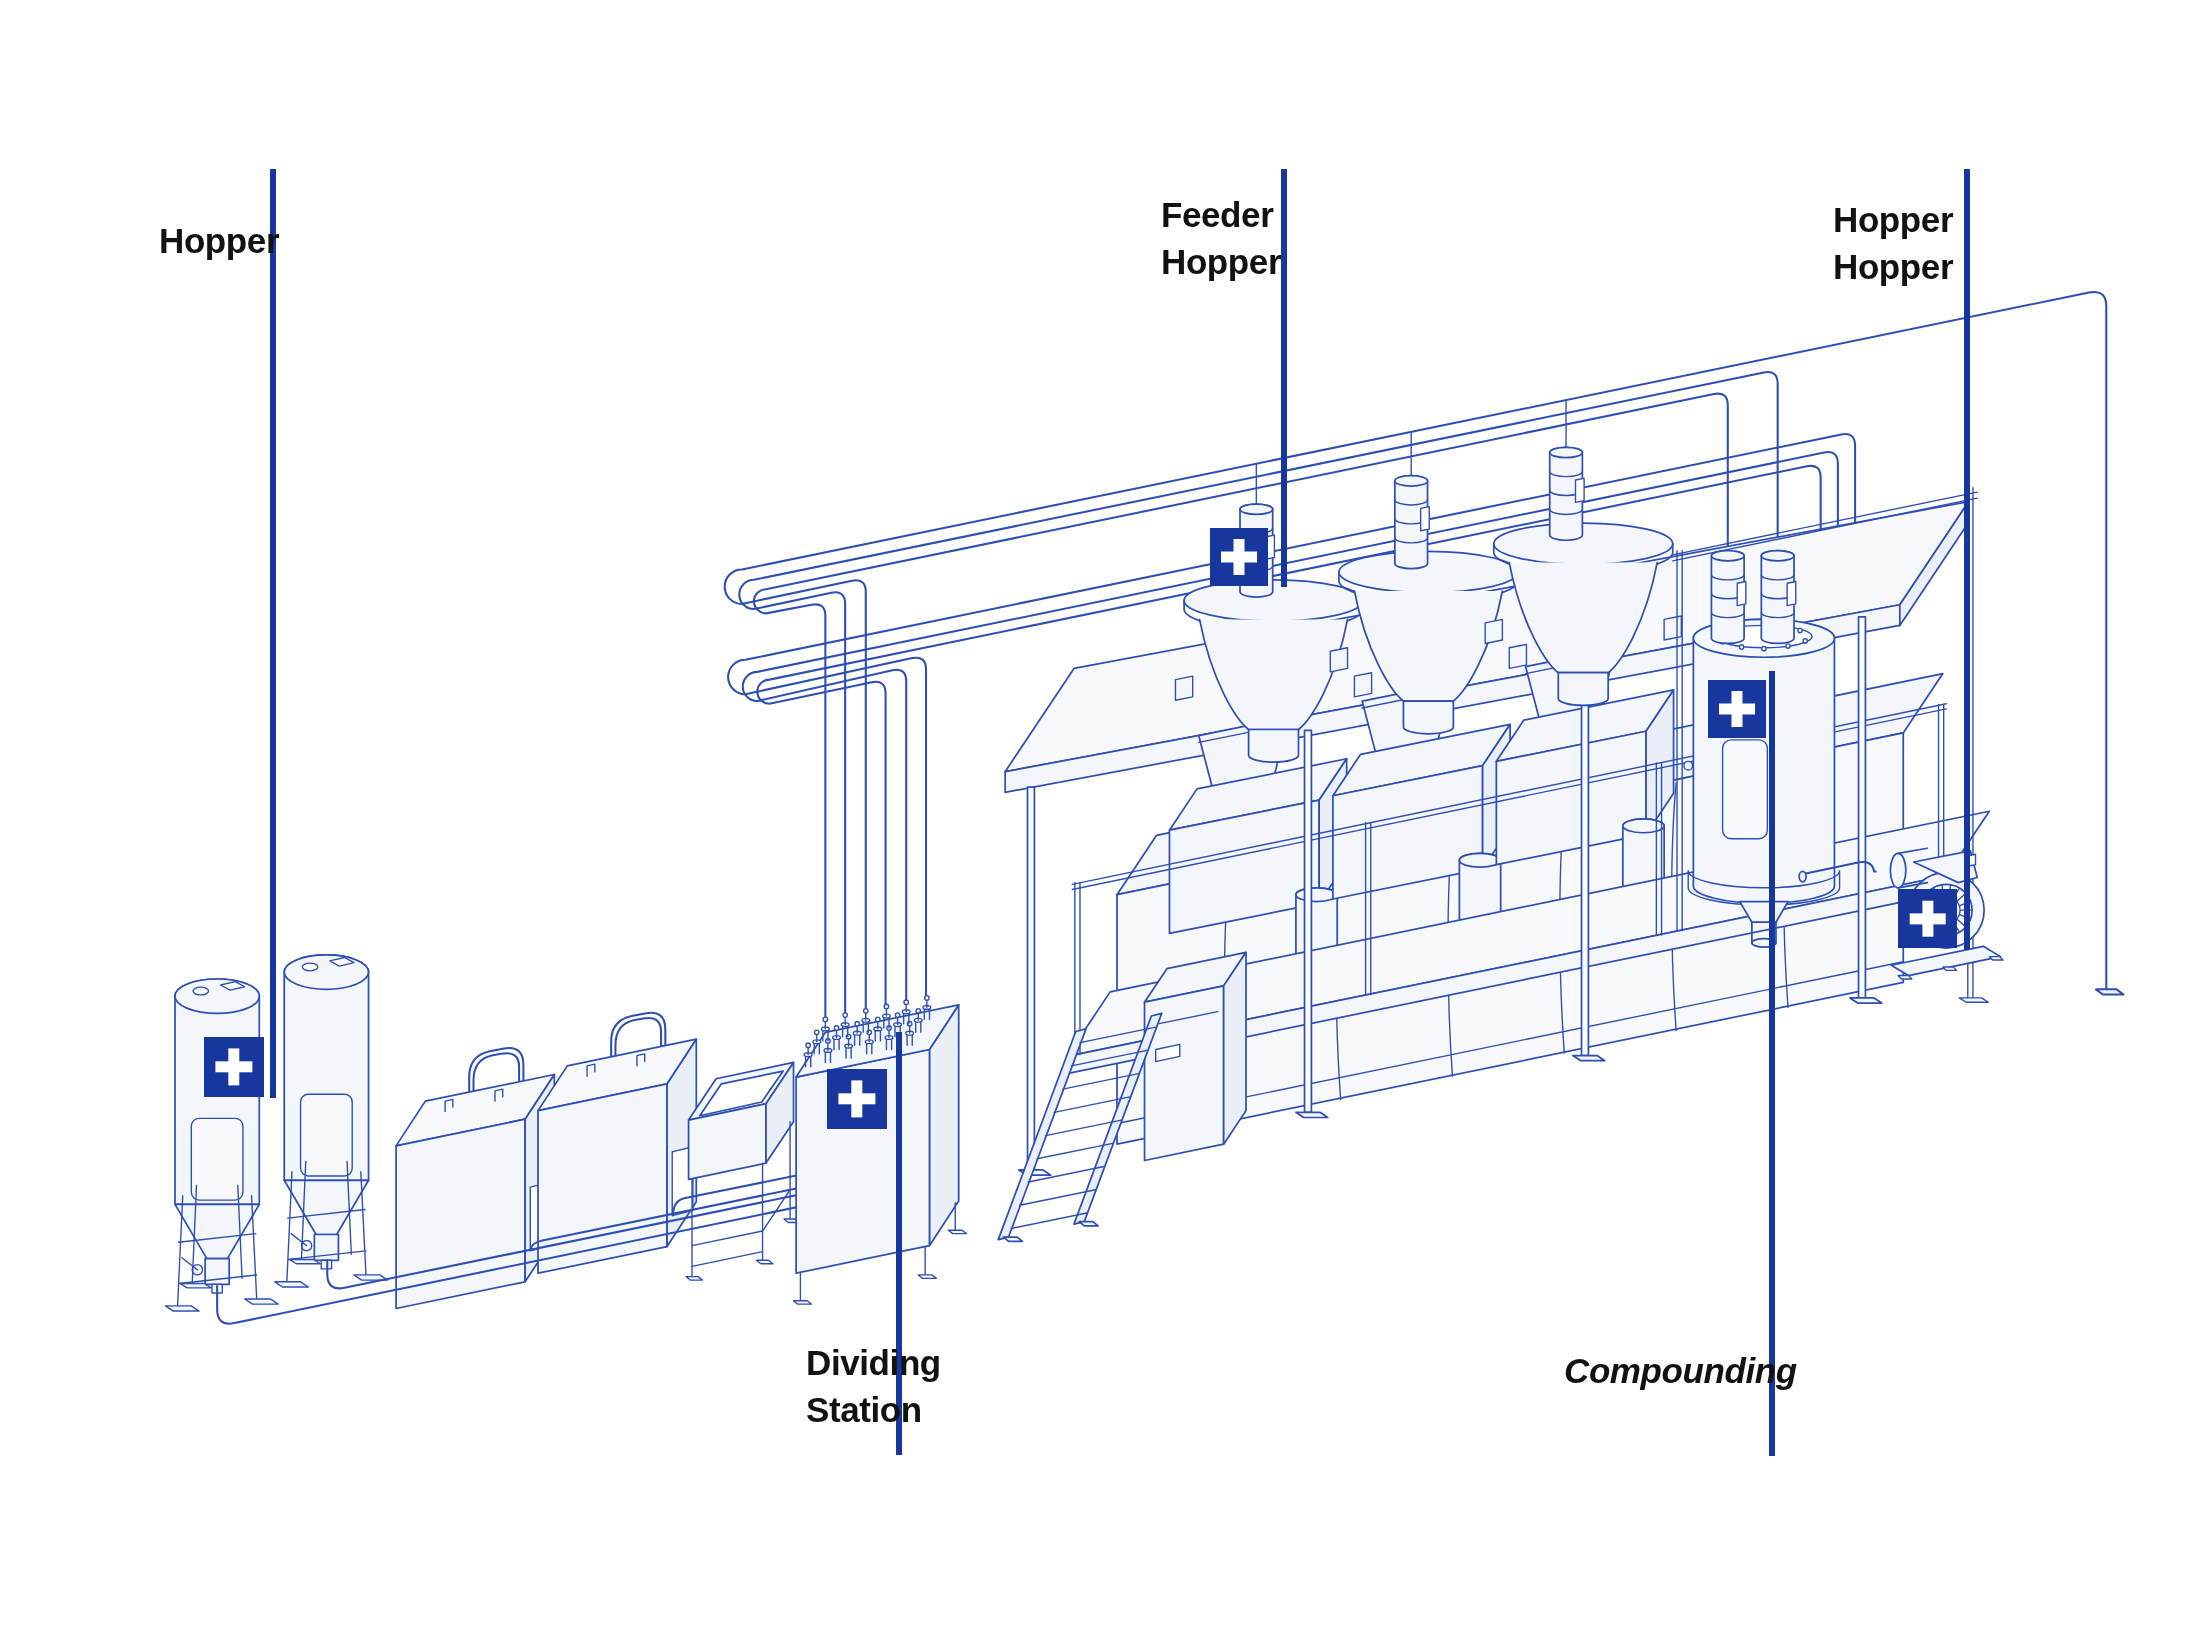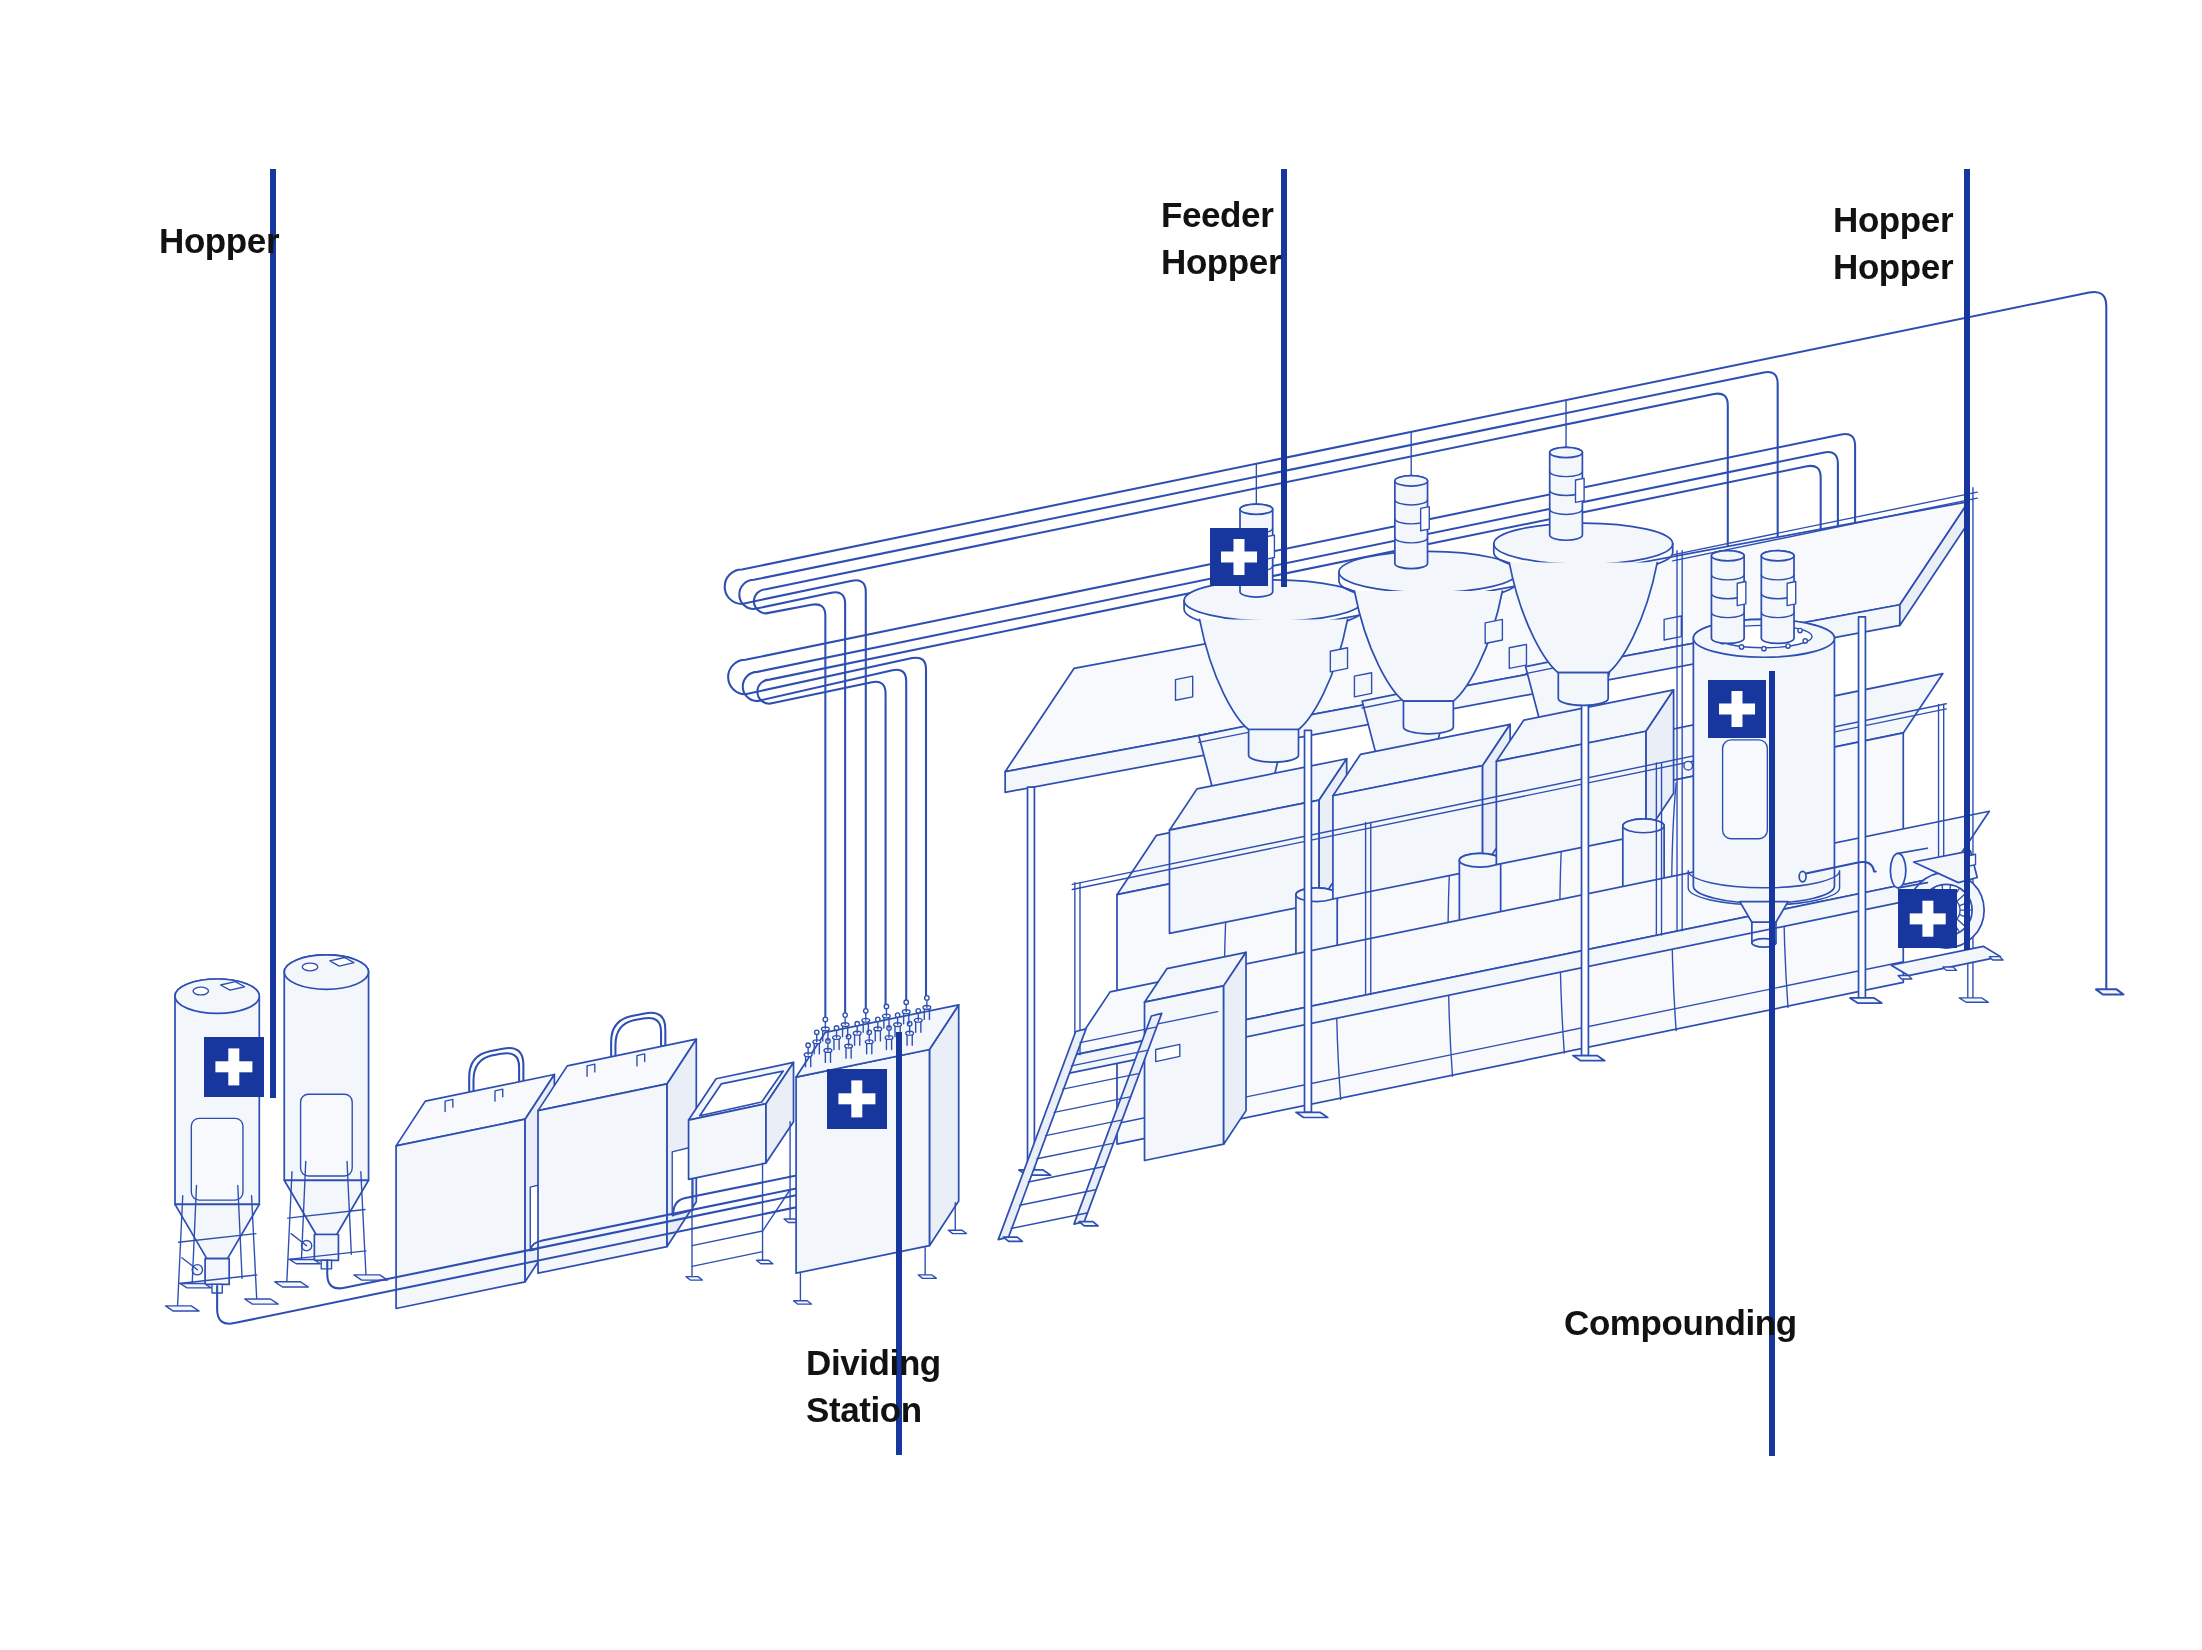--- a/index.html
+++ b/index.html
@@ -353,19 +353,19 @@
         <div>Hopper</div>
       </div>
       <div class="leader" style="left: 896px; top: 1032px; height: 423px;"></div>
       <div class="marker" role="button" style="left: 827px; top: 1069px; width: 60px; height: 60px;"></div>
       <div class="dlabel" style="left: 774px; top: 1339px; margin-left: 32px;">
         <div>Dividing</div>
         <div>Station</div>
       </div>
       <div class="leader" style="left: 1769px; top: 671px; height: 785px;"></div>
       <div class="marker" role="button" style="left: 1708px; top: 680px; width: 58px; height: 58px;"></div>
-      <div class="dlabel" style="left: 1564px; top: 1299px;">
+      <div class="dlabel" style="left: 1564px; top: 1347px; font-style: italic;">
         <div>Compounding</div>
       </div>
     </div>
 
 </div>
 
 
 </body></html>

